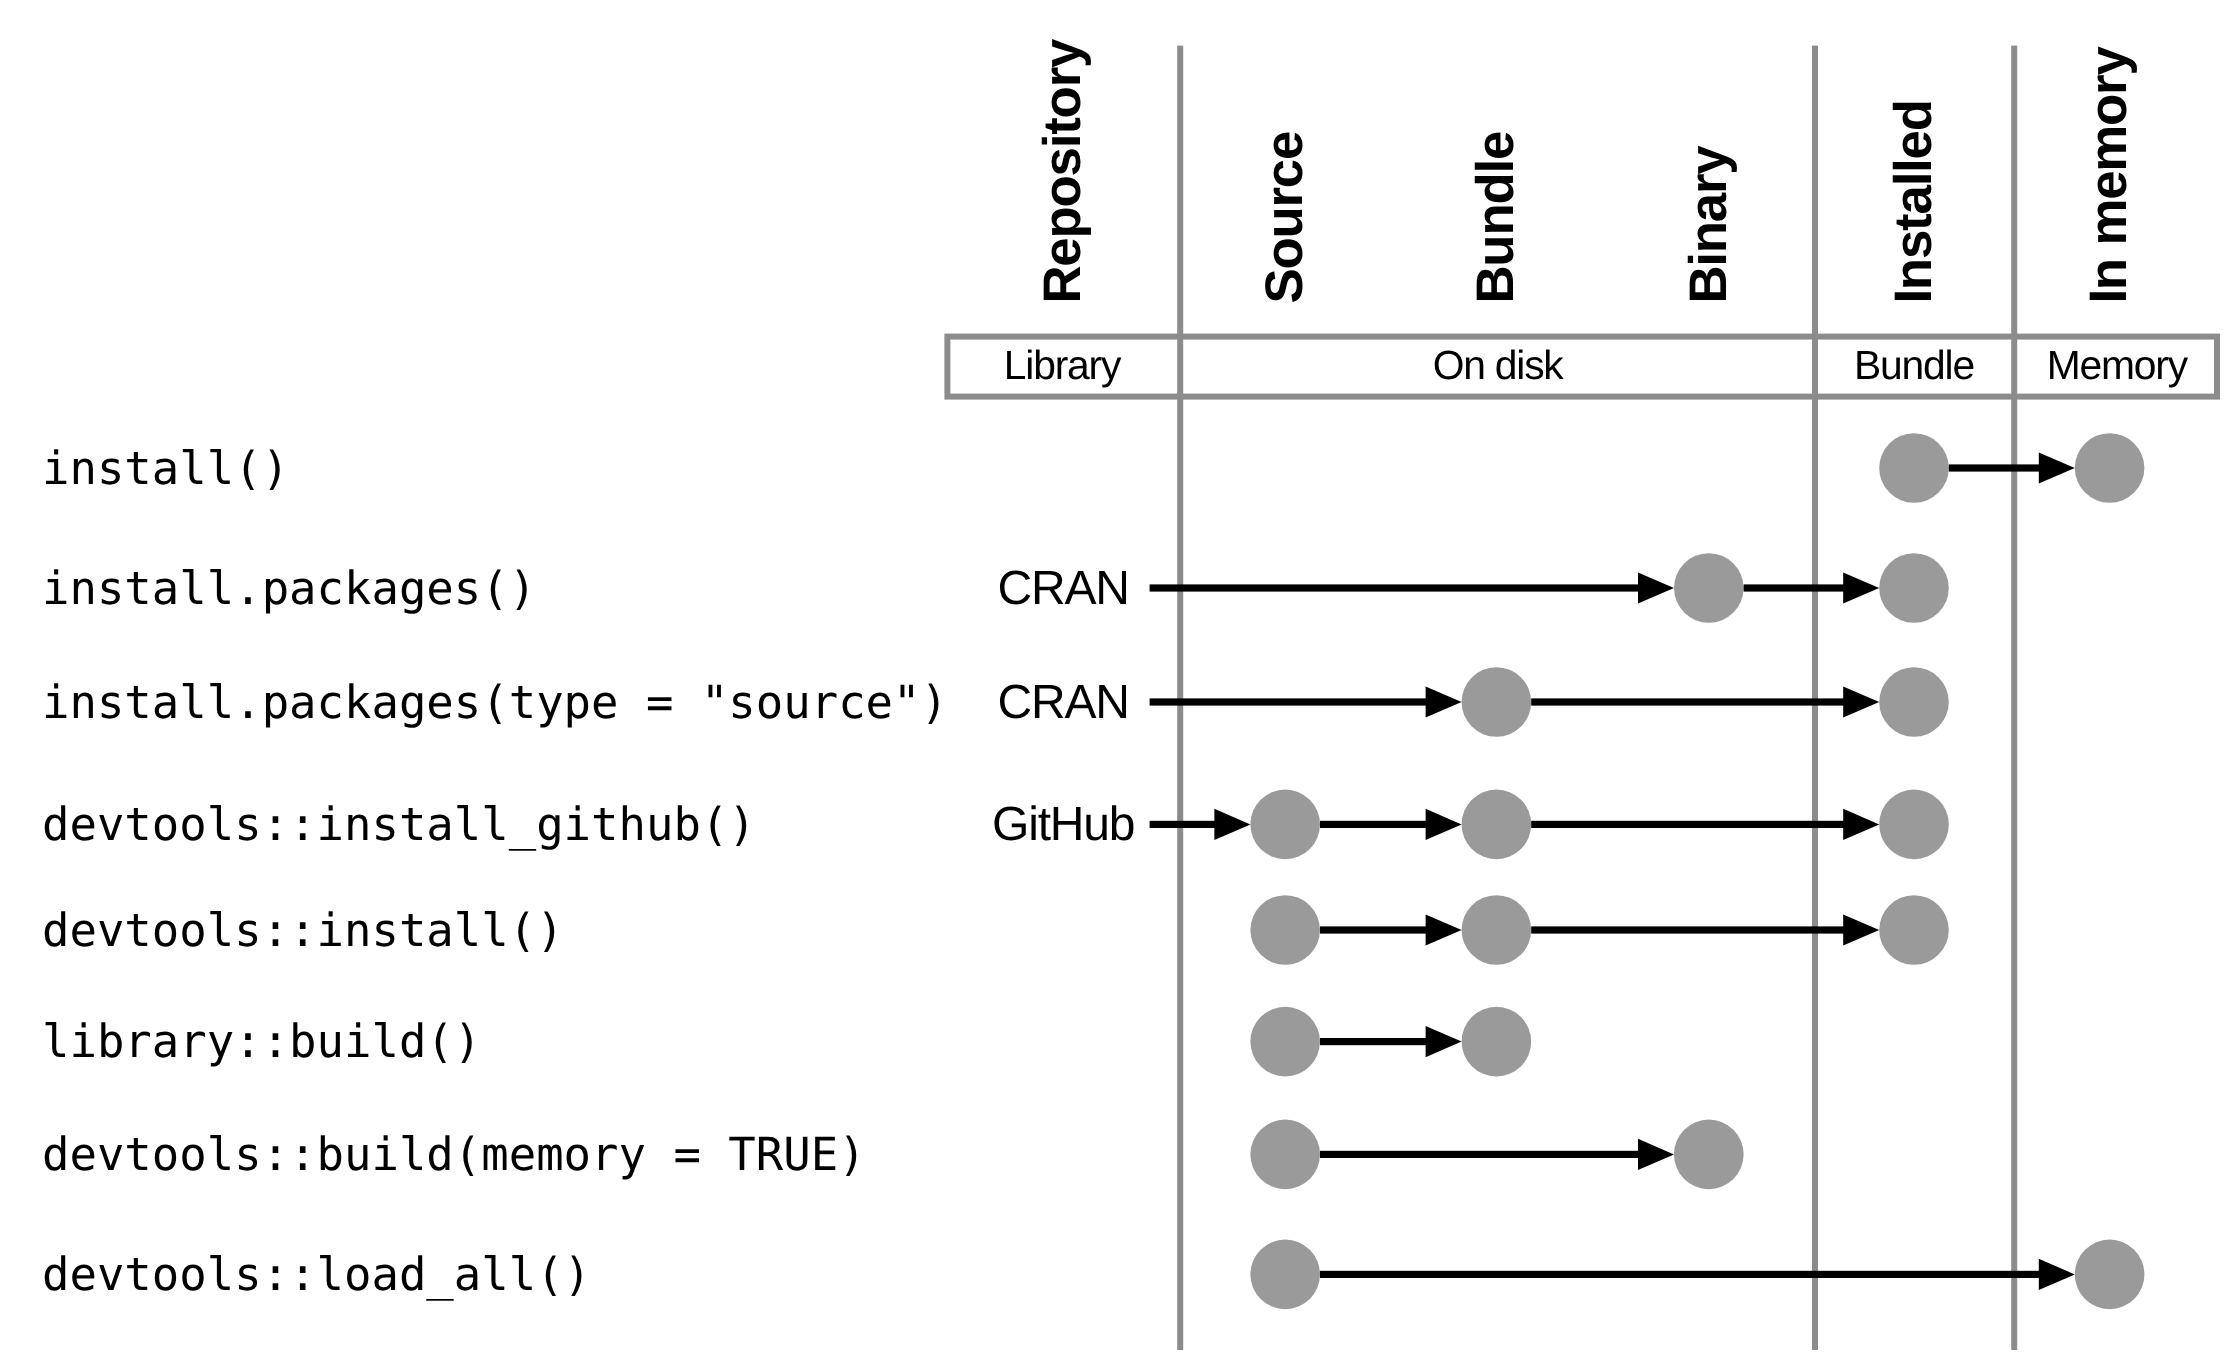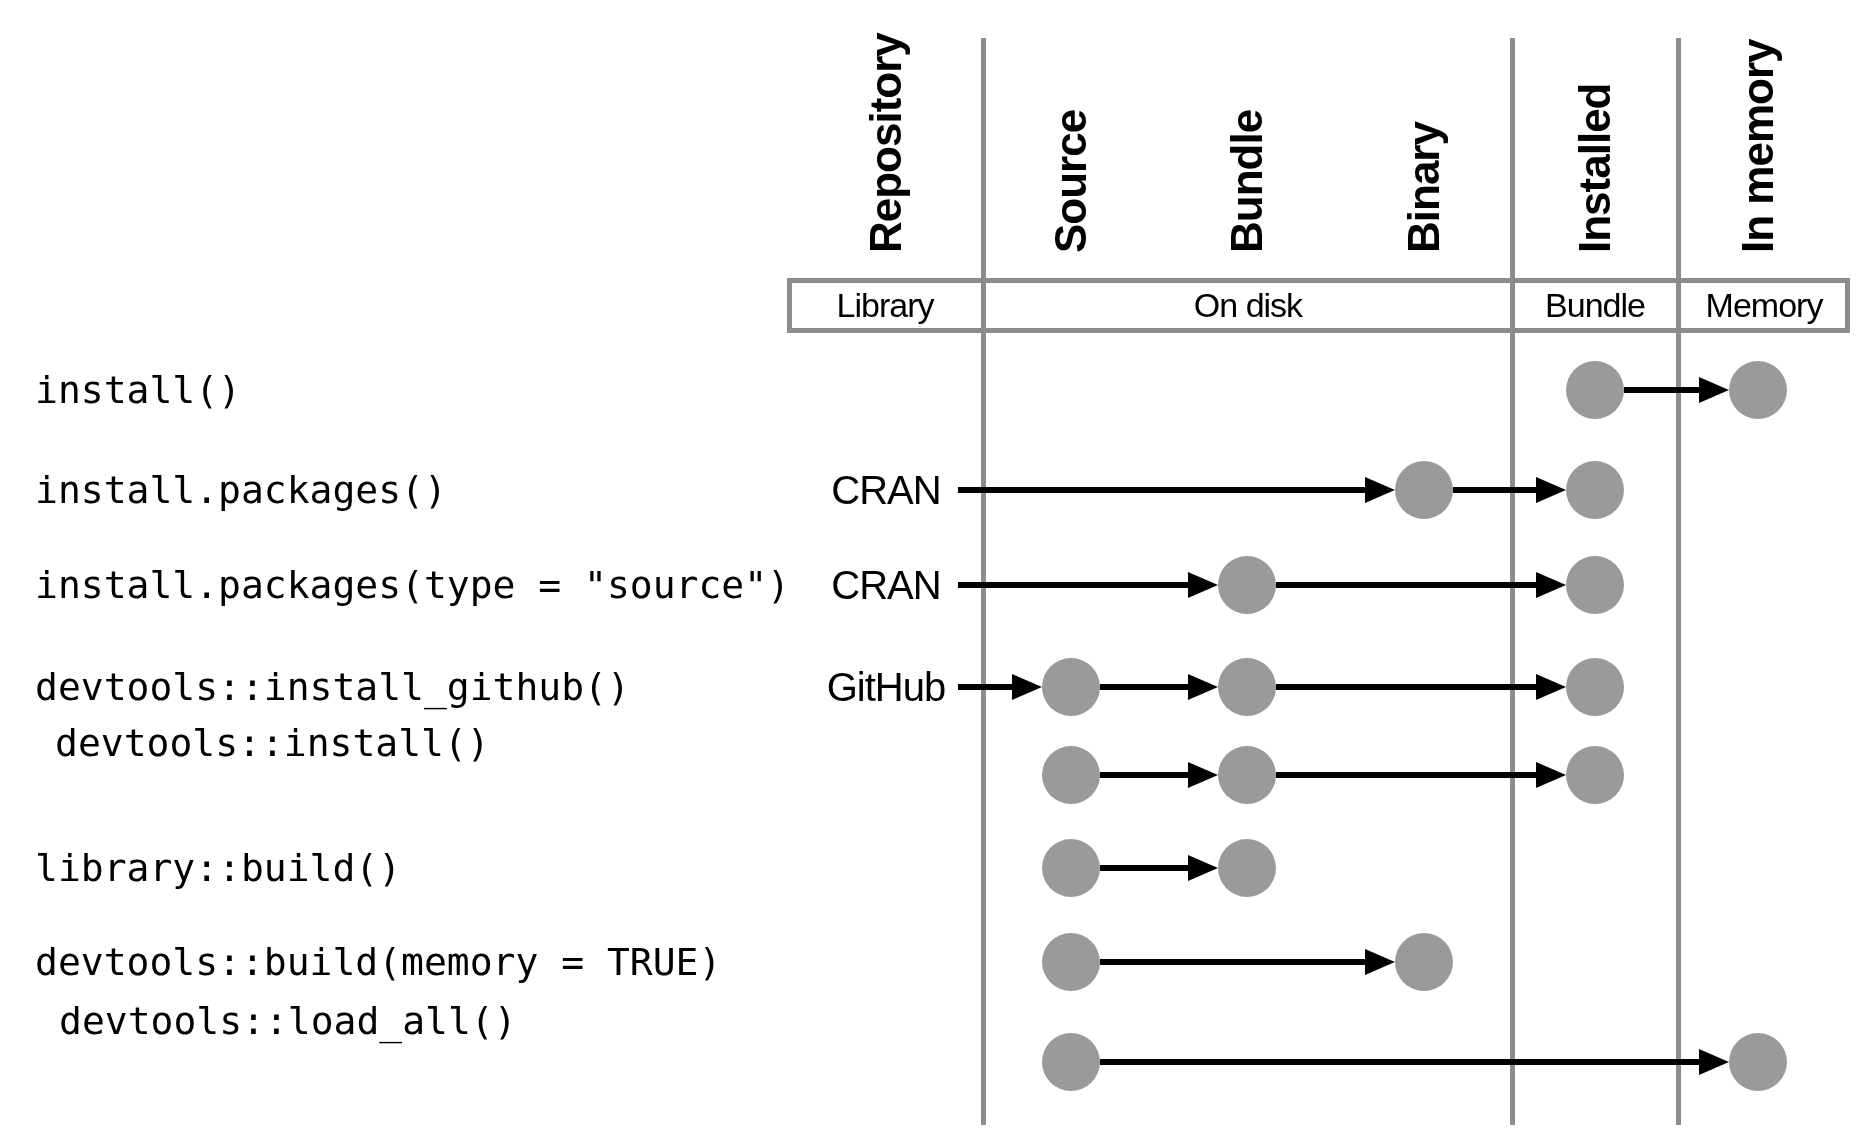--- a/index.html
+++ b/index.html
@@ -67,36 +67,36 @@
     <div class="origin" style="left: 766px; top: 664px;">GitHub</div>
     <div class="dot" style="left: 1042px; top: 658px;"></div>
     <div class="dot" style="left: 1218px; top: 658px;"></div>
     <div class="dot" style="left: 1566px; top: 658px;"></div>
     <div class="aline" style="left: 958px; top: 684px; width: 58px;"></div>
     <div class="ahead" style="left: 1012px; top: 674px;"></div>
     <div class="aline" style="left: 1100px; top: 684px; width: 92px;"></div>
     <div class="ahead" style="left: 1188px; top: 674px;"></div>
     <div class="aline" style="left: 1276px; top: 684px; width: 264px;"></div>
     <div class="ahead" style="left: 1536px; top: 674px;"></div>
-    <div class="rowlabel" style="top: 720px; margin-left: 20px;">devtools::install()</div>
+    <div class="rowlabel" style="top: 752px;">devtools::install()</div>
     <div class="dot" style="left: 1042px; top: 746px;"></div>
     <div class="dot" style="left: 1218px; top: 746px;"></div>
     <div class="dot" style="left: 1566px; top: 746px;"></div>
     <div class="aline" style="left: 1100px; top: 772px; width: 92px;"></div>
     <div class="ahead" style="left: 1188px; top: 762px;"></div>
     <div class="aline" style="left: 1276px; top: 772px; width: 264px;"></div>
     <div class="ahead" style="left: 1536px; top: 762px;"></div>
     <div class="rowlabel" style="top: 845px;">library::build()</div>
     <div class="dot" style="left: 1042px; top: 839px;"></div>
     <div class="dot" style="left: 1218px; top: 839px;"></div>
     <div class="aline" style="left: 1100px; top: 865px; width: 92px;"></div>
     <div class="ahead" style="left: 1188px; top: 855px;"></div>
     <div class="rowlabel" style="top: 939px;">devtools::build(memory = TRUE)</div>
     <div class="dot" style="left: 1042px; top: 933px;"></div>
     <div class="dot" style="left: 1395px; top: 933px;"></div>
     <div class="aline" style="left: 1100px; top: 959px; width: 269px;"></div>
     <div class="ahead" style="left: 1365px; top: 949px;"></div>
-    <div class="rowlabel" style="top: 998px; margin-left: 24px;">devtools::load_all()</div>
+    <div class="rowlabel" style="top: 1039px;">devtools::load_all()</div>
     <div class="dot" style="left: 1042px; top: 1033px;"></div>
     <div class="dot" style="left: 1729px; top: 1033px;"></div>
     <div class="aline" style="left: 1100px; top: 1059px; width: 603px;"></div>
     <div class="ahead" style="left: 1699px; top: 1049px;"></div>
   </div>
 
 </body></html>

